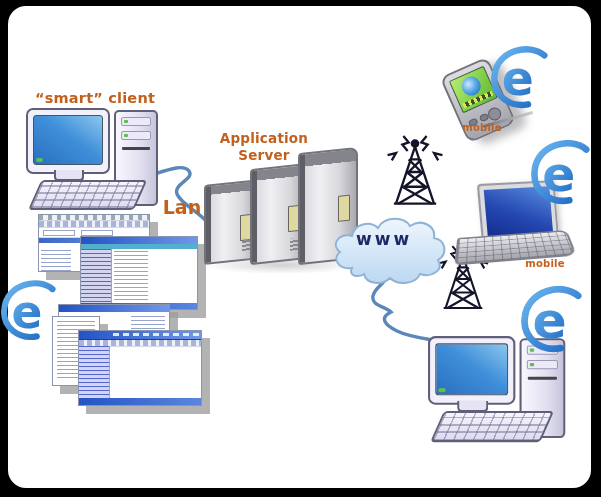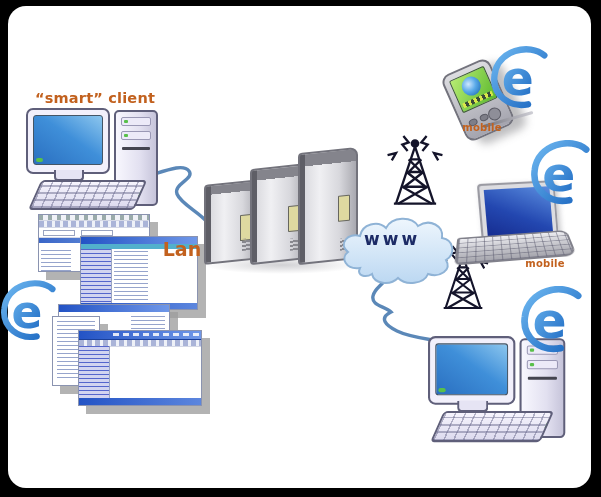--- a/index.html
+++ b/index.html
@@ -2,21 +2,21 @@
 <html><head>
 <meta charset="utf-8">
 <style>
   html,body{margin:0;padding:0;background:#000;}
   .stage{position:relative;width:601px;height:497px;background:#000;overflow:hidden;
          font-family:"DejaVu Sans","Liberation Sans",sans-serif;padding-left:48px;}
   .surface{position:absolute;left:8px;top:6px;width:583px;height:482px;background:#fff;
            border-radius:18px;z-index:1;}
   .lbl{position:absolute;color:#c2611e;font-weight:bold;z-index:7;text-align:center;}
   .lbl-sm{font-size:10px;letter-spacing:0.2px;}
-  .lbl-lan{font-size:19px;margin-top:42px;}
+  .lbl-lan{font-size:19px;}
   .pre{white-space:pre-line;line-height:1.25;}
 
   
   .connector-layer{position:absolute;left:0;top:0;width:601px;height:497px;z-index:2;pointer-events:none;}
 
   
   .computer{position:absolute;width:132px;height:104px;z-index:4;}
   .monitor{position:absolute;left:0;top:2px;width:80px;height:62px;background:#f2f0fb;
            border:2px solid #5f5f7a;border-radius:7px;}
   .screen{position:absolute;left:5px;top:5px;right:5px;bottom:7px;border-radius:3px;
@@ -48,21 +48,21 @@
             linear-gradient(180deg,#84848c 0 11%,transparent 11%),
             linear-gradient(90deg,#d4d4d9 0%,#f0f0f3 35%,#d8d8dd 70%,#a9a9b0 100%);}
   .lcd{position:absolute;right:6px;top:42%;width:10px;height:24px;background:#ded9a0;
        border:1px solid #66665e;border-radius:1px;}
   .vents{position:absolute;right:7px;bottom:8px;width:9px;height:12px;
        background:repeating-linear-gradient(0deg,#88888f 0 2px,transparent 2px 4px);}
   .floor-shadow{position:absolute;left:6px;bottom:-8px;width:156px;height:18px;border-radius:50%;
        background:radial-gradient(closest-side,rgba(90,90,100,.28),rgba(0,0,0,0));}
 
   
-  .cloud-wrap{position:absolute;left:336px;top:210px;width:122px;height:80px;z-index:5;}
+  .cloud-wrap{position:absolute;left:328px;top:210px;width:122px;height:80px;z-index:5;}
   .www-text{position:absolute;left:28px;top:19px;color:#1c2b66;font-weight:bold;font-size:17px;
             letter-spacing:3px;}
 
   
   .tower-icon{position:absolute;z-index:4;}
 
   
   .pda-group{position:absolute;left:438px;top:60px;width:104px;height:82px;z-index:4;}
   .pda-body{position:absolute;left:14px;top:4px;width:48px;height:68px;border-radius:9px;
             background:linear-gradient(180deg,#dcdce0,#a4a4ae);border:2px solid #73737d;
@@ -140,20 +140,22 @@
       </linearGradient>
     </defs>
   </svg>
 
   <svg class="connector-layer">
     <path d="M 145 177 C 165 171 183 163 189 171 C 195 179 173 184 177 194 C 181 204 199 212 207 222 C 211 228 213 231 215 236" fill="none" stroke="#5b88b8" stroke-width="3.4" stroke-linecap="round"></path>
     <path d="M 398 249 C 390 259 381 263 385 273 C 389 283 375 286 373 296 C 371 306 385 306 391 312 C 379 318 385 325 397 331 C 413 339 437 339 455 345" fill="none" stroke="#5b88b8" stroke-width="3.4" stroke-linecap="round"></path>
   </svg>
 
   <div class="lbl lbl-sm" style="left:34px;top:90px;width:122px;font-size:14.5px">“smart” client</div>
+  <div class="lbl lbl-sm pre" style="left:202px;top:130px;width:124px;font-size:13.5px">Application
+Server</div>
   <div class="lbl lbl-lan" style="left:158px;top:196px;width:48px">Lan</div>
   <div class="lbl lbl-sm" style="left:440px;top:122px;width:84px">mobile</div>
   <div class="lbl lbl-sm" style="left:512px;top:258px;width:66px">mobile</div>
 
   <div class="computer" style="left:26px;top:106px">
     <div class="tower">
       <div class="bay"></div>
       <div class="bay"></div>
       <div class="slit"></div>
       <div class="power-dot"></div>

